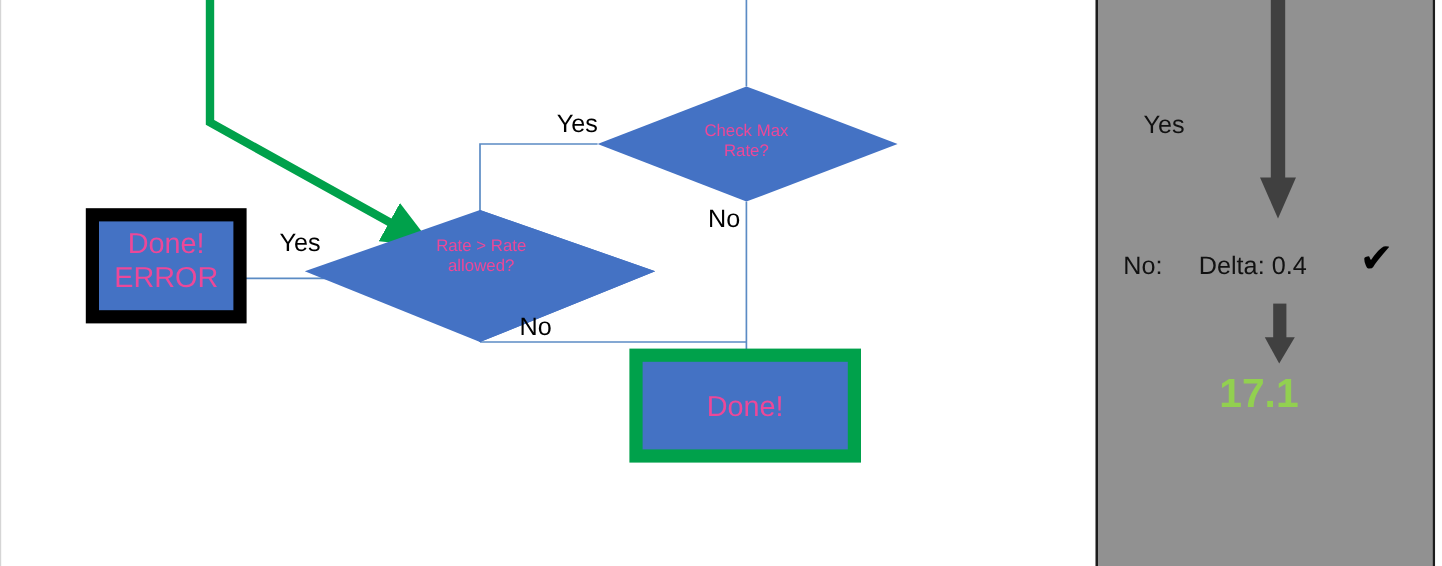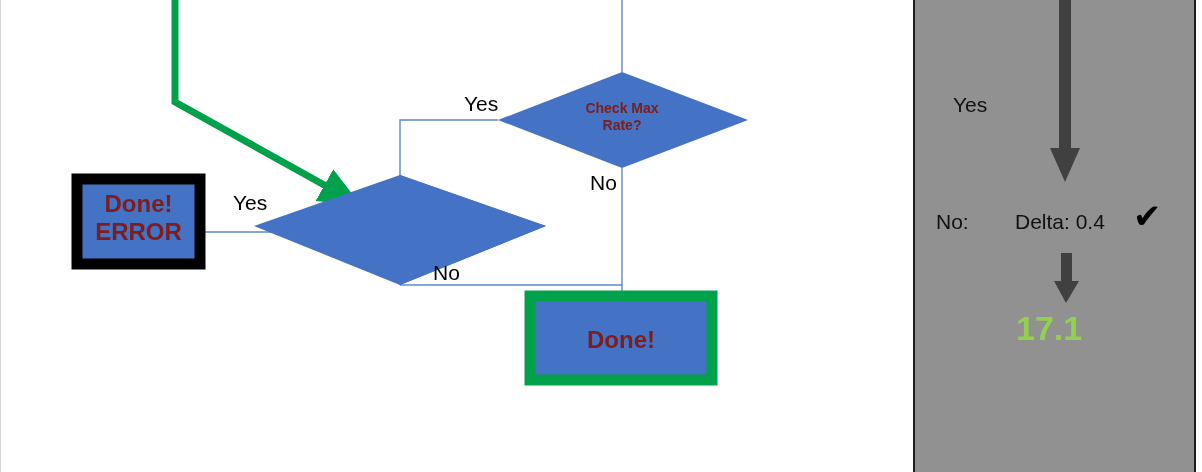--- a/index.html
+++ b/index.html
@@ -29,26 +29,25 @@
   #flow-svg {
     position: absolute;
     left: 0; top: 0;
     width: 912px;
     height: 472px;
   }
 
   
   .node-label {
     position: absolute;
-    color: #7f1d1d;
+    color: #ec4899;
     text-align: center;
     line-height: 1.18;
     white-space: pre-line;
     pointer-events: none;
-    font-weight: bold;
   }
   .diamond-label { font-size: 14px; }
   .box-label { font-size: 24px; }
 
   .edge-label {
     position: absolute;
     color: #000000;
     font-size: 21px;
     line-height: 1;
   }
@@ -135,20 +134,22 @@
       <polygon points="399,175 545,226 399,285 253,226" fill="#4472c4"></polygon>
 
       <rect x="76" y="179" width="123" height="85" fill="#4472c4" stroke="#000000" stroke-width="11"></rect>
 
       <rect x="529" y="296" width="182" height="84" fill="#4472c4" stroke="#00a14b" stroke-width="11"></rect>
     </svg>
 
     <div class="node-label box-label" style="left:76px; top:190px; width:123px;">Done!
 ERROR</div>
 
+    <div class="node-label diamond-label" style="left:320px; top:196px; width:160px;">Rate &gt; Rate
+allowed?</div>
 
     <div class="node-label diamond-label" style="left:541px; top:100px; width:160px;">Check Max
 Rate?</div>
 
     <div class="node-label box-label" style="left:529px; top:326px; width:182px;">Done!</div>
 
     <div class="edge-label" style="left:463px; top:93px;">Yes</div>
 
     <div class="edge-label" style="left:589px; top:172px;">No</div>
 
@@ -169,21 +170,21 @@
       <g>
         <rect x="146" y="253" width="11" height="32" fill="#404040"></rect>
         <polygon points="139,281 164,281 151,303" fill="#404040"></polygon>
       </g>
     </svg>
 
     <div class="panel-text" style="left:38px; top:94px;">Yes</div>
 
     <div class="panel-text" style="left:21px; top:211px;">No:</div>
 
-    <div class="panel-text" style="left:100px; top:211px;">Delta: 0.4</div>
+    <div class="panel-text" style="left:84px; top:211px;">Delta: 0.4</div>
 
     <div id="panel-check" style="left:218px; top:199px;">✔</div>
 
     <div id="panel-result" style="left:101px; top:311px;">17.1</div>
   </div>
 
   <div id="right-edge-strip"></div>
 </div>
 
 </body></html>

